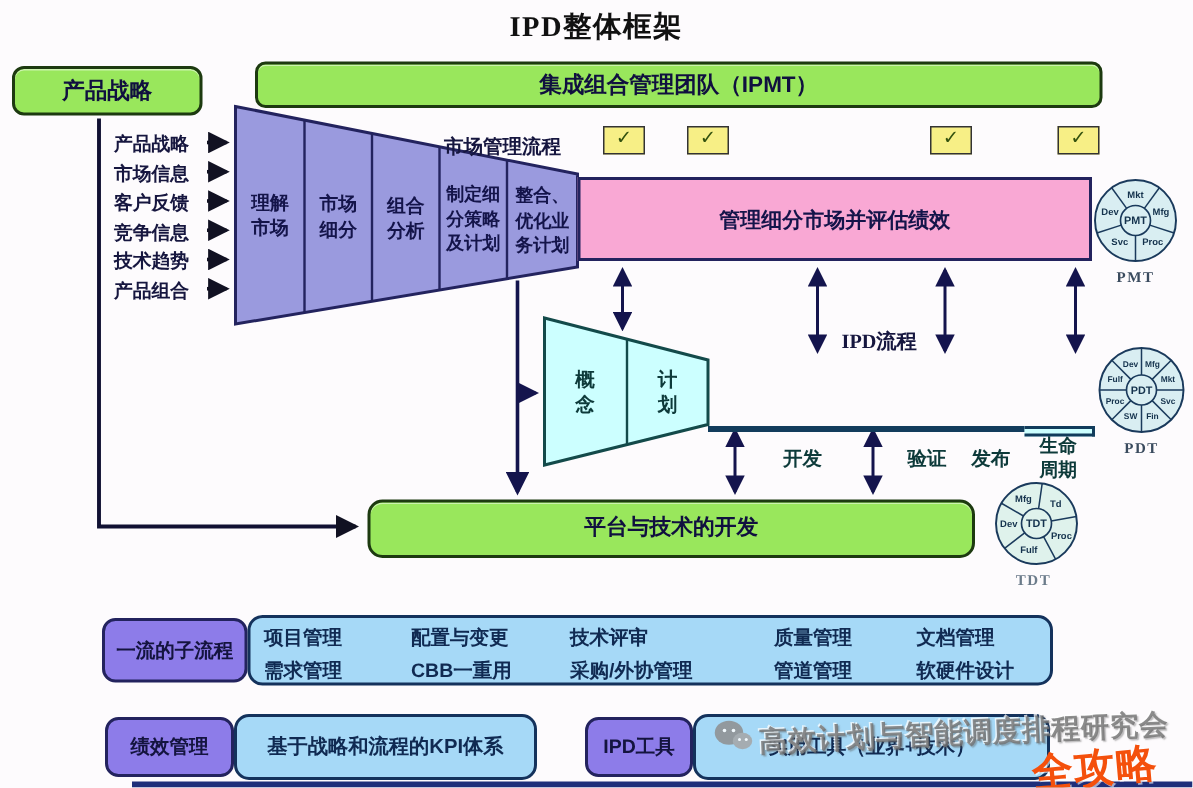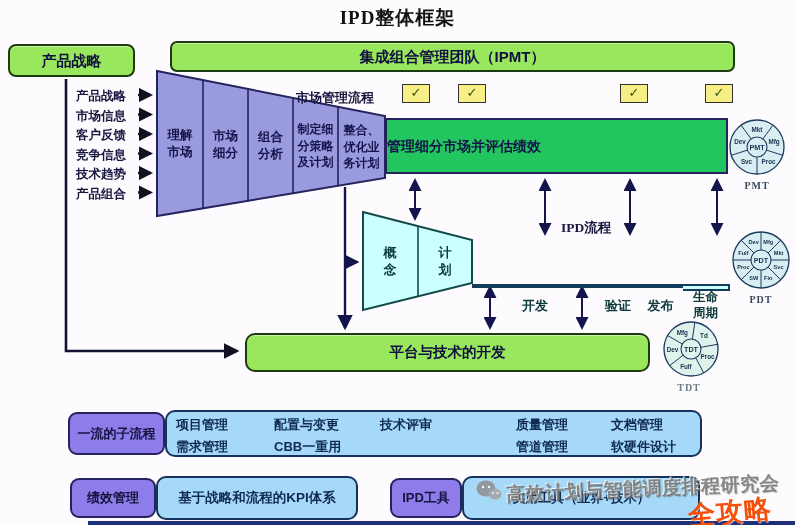--- a/index.html
+++ b/index.html
@@ -4,21 +4,21 @@
 <style>
   html,body{margin:0;padding:0;}
   body{width:795px;height:525px;position:relative;background:#fdfbfd;
        font-family:"Liberation Sans","DejaVu Sans",sans-serif;overflow:hidden;}
   .abs{position:absolute;}
   .pre{white-space:pre-line;}
   .title{top:5px;left:0;width:795px;text-align:center;font:bold 19px "Liberation Serif","DejaVu Serif",serif;
          color:#111;letter-spacing:1px;}
   .greenbox{background:#99e75c;border:2px solid #1d3a10;border-radius:8px;text-align:center;
             font-weight:bold;color:#10103f;box-shadow:inset 0 1px 0 rgba(255,255,255,.5);}
-  .purple{background:#22c55e;border:2px solid #23235e;color:#14144a;font-weight:bold;}
+  .purple{background:#f9a8d4;border:2px solid #23235e;color:#14144a;font-weight:bold;text-align:center;}
   .violetbox{background:#8d7ce9;border:2px solid #23235e;border-radius:9px;color:#14143f;
              font-weight:bold;text-align:center;font-size:13px;}
   .bluebox{background:#a6d9f7;border:2px solid #14325c;border-radius:10px;color:#102a52;font-weight:bold;}
   .inlabel{width:70px;font-size:12.5px;font-weight:bold;color:#16163f;}
   .seglabel{text-align:center;font-size:12.5px;line-height:16.5px;font-weight:bold;color:#14144a;}
   .cyanlabel{text-align:center;font-size:13px;line-height:17px;font-weight:bold;color:#0d3a3a;}
   .checkbox{width:26px;height:17px;background:#f7ef86;border:1.5px solid #333;
             text-align:center;font:bold 13px/16px "DejaVu Sans",sans-serif;color:#33510e;}
   .stage-row{left:472px;top:240px;width:258px;height:43px;display:flex;box-sizing:border-box;}
   .stage{background:#ccffff;border:2px solid #123c5c;border-left:none;box-sizing:border-box;
@@ -224,20 +224,21 @@
 <div class="abs col2line" style="left:176px;top:414px;width:100px;">
   <div>项目管理</div>
   <div>需求管理</div>
 </div>
 <div class="abs col2line" style="left:274px;top:414px;width:110px;">
   <div>配置与变更</div>
   <div>CBB一重用</div>
 </div>
 <div class="abs col2line" style="left:380px;top:414px;width:116px;">
   <div>技术评审</div>
+  <div>采购/外协管理</div>
 </div>
 <div class="abs col2line" style="left:516px;top:414px;width:92px;">
   <div>质量管理</div>
   <div>管道管理</div>
 </div>
 <div class="abs col2line" style="left:611px;top:414px;width:92px;">
   <div>文档管理</div>
   <div>软硬件设计</div>
 </div>
 

